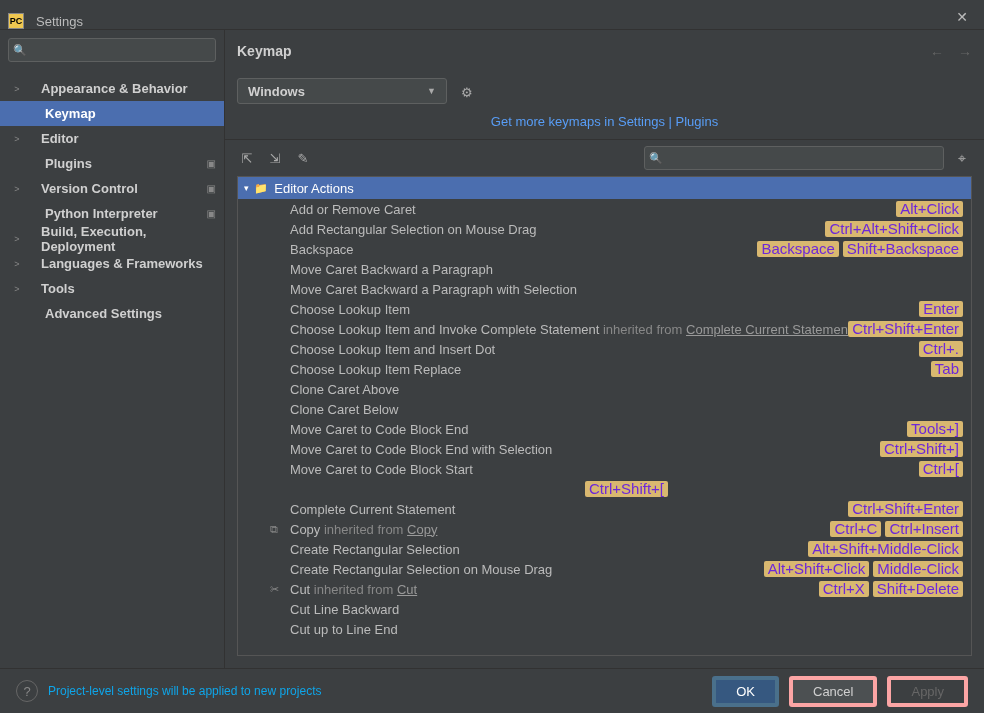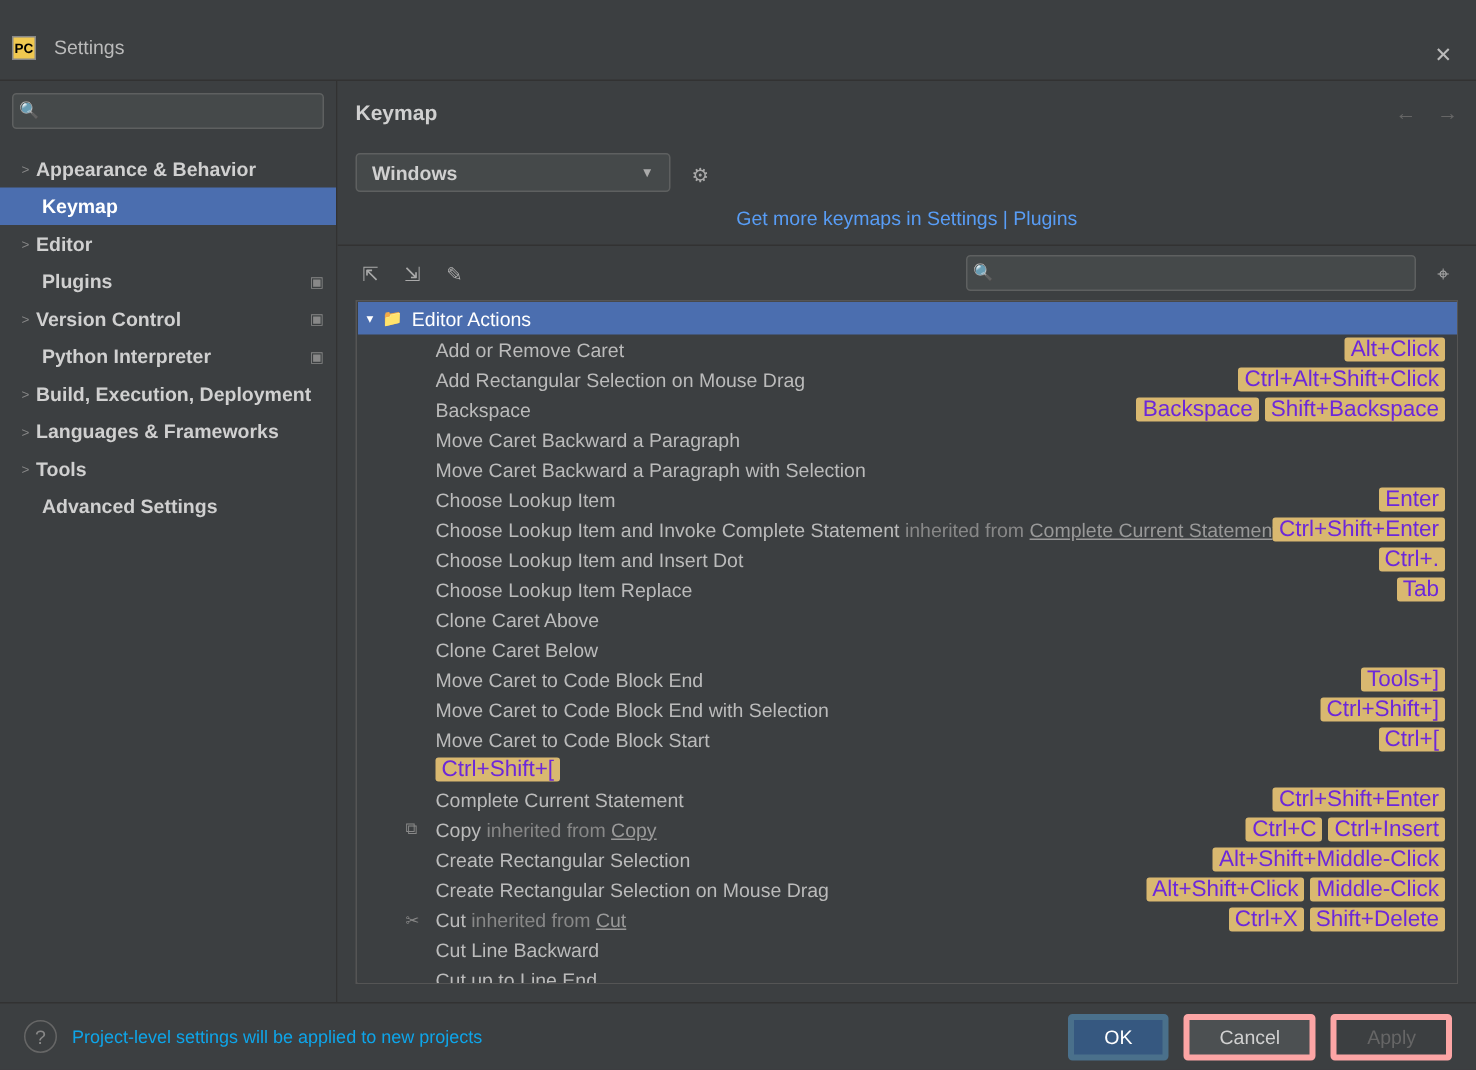--- a/index.html
+++ b/index.html
@@ -11,24 +11,23 @@
   width: 984px;
   height: 713px;
   overflow: hidden;
   display: flex;
   flex-direction: column;
 }
 .titlebar {
   height: 30px;
   background: #3c3f41;
   display: flex;
-  align-items: flex-start;
+  align-items: flex-end;
   padding: 0 8px;
   border-bottom: 1px solid #323232;
-  margin-top: 24px;
 }
 .app-icon {
   width: 16px; height: 16px;
   background: #f0c850;
   border: 1px solid #888;
   font-size: 9px;
   font-weight: bold;
   color: #000;
   display: flex;
   align-items: center;
@@ -76,21 +75,21 @@
   cursor: pointer;
   font-size: 13px;
   height: 25px;
 }
 .sidebar-item .chev {
   width: 14px;
   color: #888;
   font-size: 9px;
   text-align: center;
 }
-.sidebar-item .label { flex: 1; }
+.sidebar-item .label { flex: 1; margin-left: 17px; }
 .sidebar-item.bold .label { font-weight: 600; color: #d0d0d0; }
 .sidebar-item.selected {
   background: #4b6eaf;
   color: #ffffff;
 }
 .sidebar-item.selected .label { color: #ffffff; }
 .sidebar-item.sub { padding-left: 28px; }
 .proj-icon {
   font-size: 10px;
   color: #888;
@@ -187,20 +186,21 @@
   height: 22px;
 }
 .tree-header .chev { font-size: 9px; margin-right: 6px; }
 .folder-icon { color: #c8b371; margin-right: 6px; font-size: 11px; }
 .tree-row {
   display: flex;
   align-items: center;
   padding: 2px 8px 2px 52px;
   height: 20px;
   font-size: 13px;
+  justify-content: center;
 }
 .tree-row .action-label {
   flex: 1;
   white-space: nowrap;
   overflow: hidden;
   color: #bbbbbb;
 }
 .inherited { color: #888; }
 .inherited-link { color: #999; text-decoration: underline; cursor: pointer; }
 .shortcuts {

